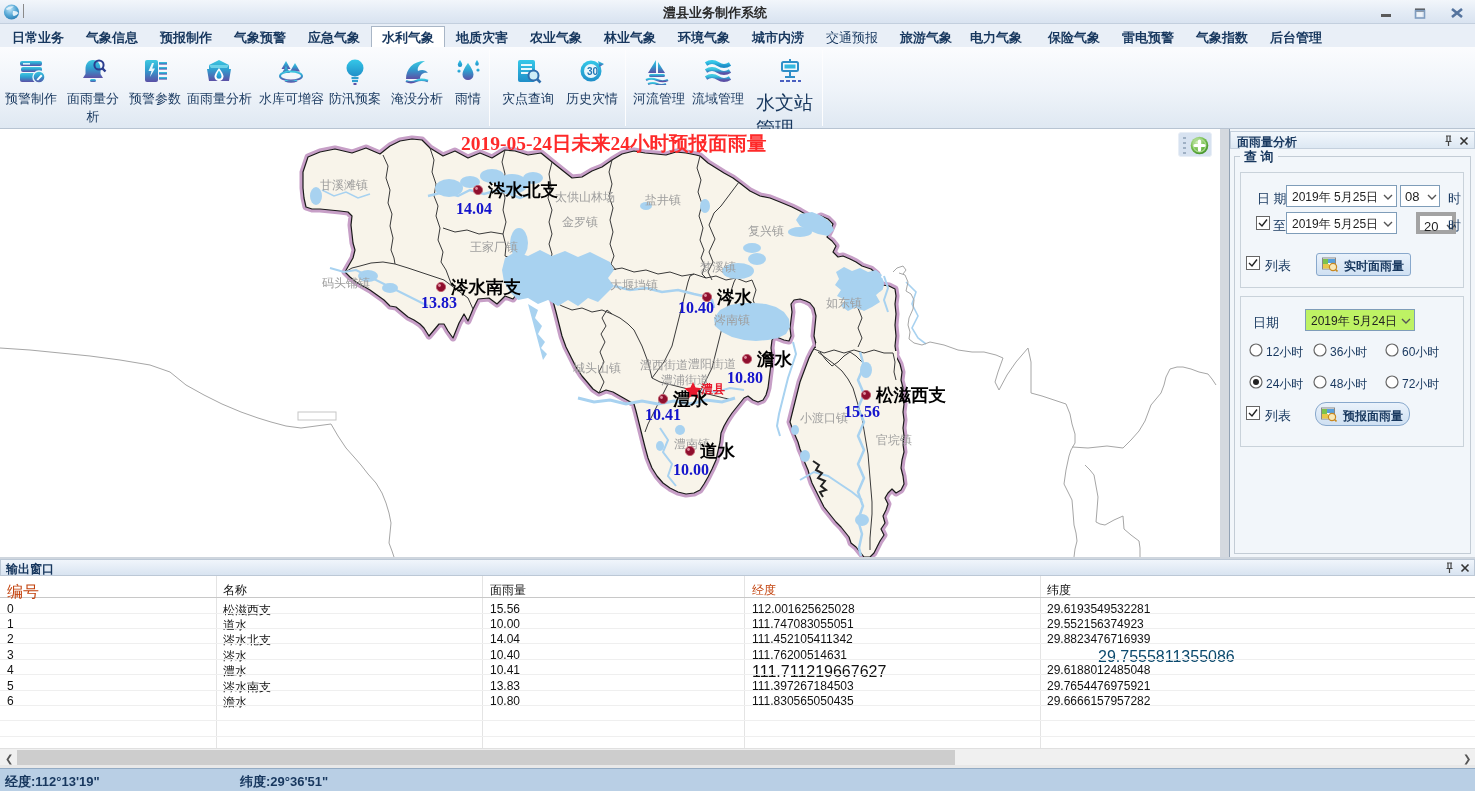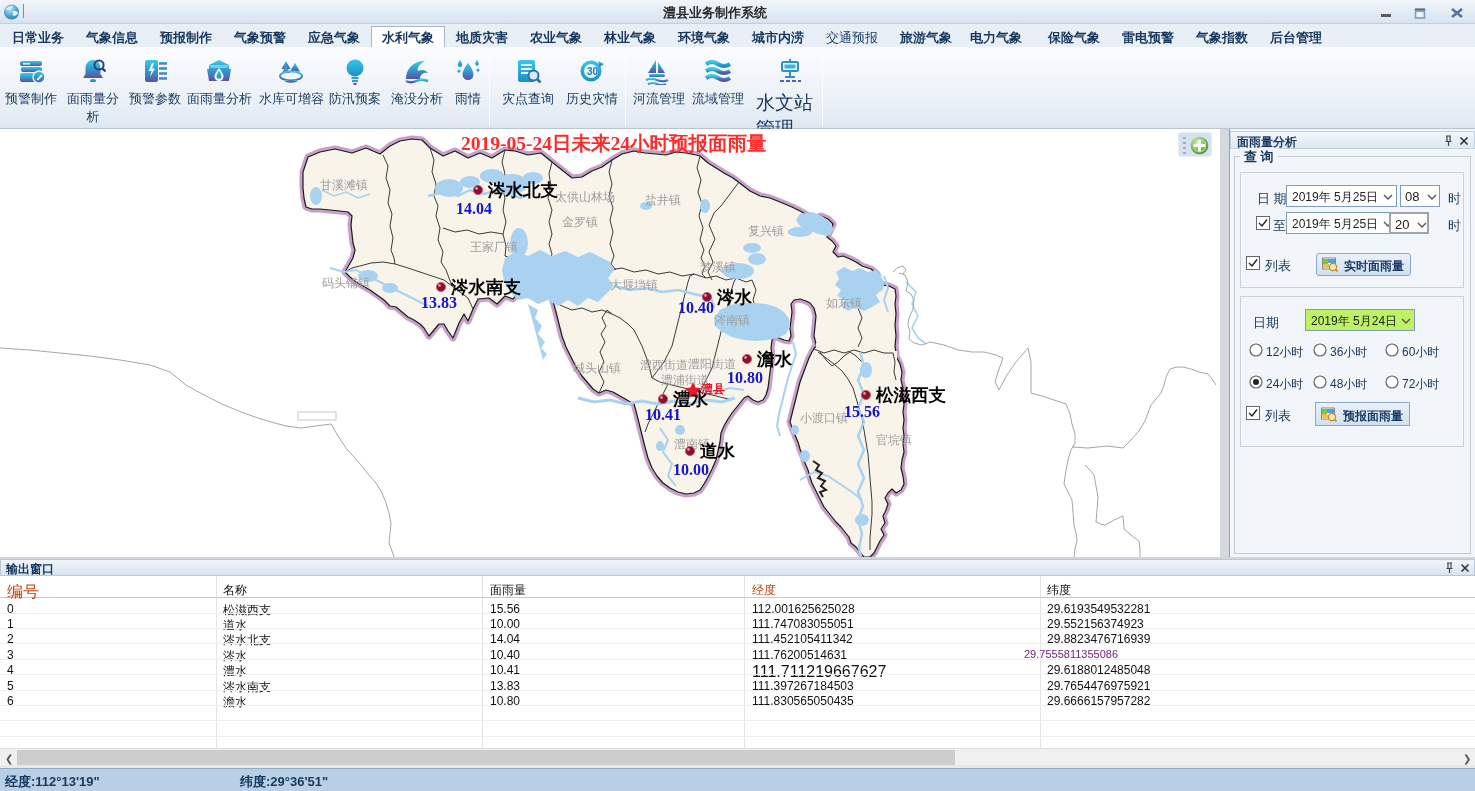--- a/index.html
+++ b/index.html
@@ -361,21 +361,21 @@
         <rect x="0.5" y="0.5" width="13" height="13" fill="#fff" stroke="#666" stroke-width="1"></rect>
         <path d="M3 7 L6 10 L11 3.5" stroke="#222" stroke-width="1.4" fill="none"></path>
       </svg>
   <div class="abs navy" style="left:32px;top:44px;font-size:13px">至</div>
   <div class="abs" style="left:45px;top:39px;width:111px;height:22px;background:#fff;border:1px solid #7f9db9">
     <div class="abs" style="left:5px;top:3px;font-size:12px;color:#222">2019年  5月25日</div>
     <svg class="abs" style="left:96px;top:8px" width="10" height="6" viewBox="0 0 10 6">
           <path d="M1 1 L5 5 L9 1" stroke="#555" stroke-width="1.4" fill="none"></path>
         </svg>
   </div>
-  <div class="abs" style="left:148px;top:39px;width:40px;height:22px;background:#fff;border:2px solid #a3a3a3">
+  <div class="abs" style="left:175px;top:39px;width:40px;height:22px;background:#fff;border:4px solid #a3a3a3">
     <div class="abs" style="left:4px;top:3px;font-size:13px;color:#222">20</div>
     <svg class="abs" style="left:26px;top:8px" width="10" height="6" viewBox="0 0 10 6">
           <path d="M1 1 L5 5 L9 1" stroke="#555" stroke-width="1.4" fill="none"></path>
         </svg>
   </div>
   <div class="abs navy" style="left:207px;top:44px;font-size:13px">时</div>
  </div>
 
  <svg class="abs" style="left:16px;top:127px" width="14" height="14" viewBox="0 0 14 14">
       <rect x="0.5" y="0.5" width="13" height="13" fill="#fff" stroke="#666" stroke-width="1"></rect>
@@ -429,21 +429,21 @@
 <svg class="abs" style="left:1385px;top:375px" width="14" height="14" viewBox="0 0 14 14">
     <circle cx="7" cy="7" r="6" fill="#fff" stroke="#666" stroke-width="1.2"></circle>
   </svg>
 <div class="abs navy" style="left:1402px;top:376px;font-size:12px">72小时</div>
 
  <svg class="abs" style="left:1246px;top:406px" width="14" height="14" viewBox="0 0 14 14">
     <rect x="0.5" y="0.5" width="13" height="13" fill="#fff" stroke="#666" stroke-width="1"></rect>
     <path d="M3 7 L6 10 L11 3.5" stroke="#222" stroke-width="1.4" fill="none"></path>
   </svg>
  <div class="abs navy" style="left:1265px;top:407px;font-size:13px">列表</div>
- <div class="abs" style="left:1315px;top:402px;width:95px;height:24px;background:linear-gradient(#eaf2fb,#cfe0f2);border:1px solid #88a8cc;border-radius:0">
+ <div class="abs" style="left:1315px;top:402px;width:95px;height:24px;background:linear-gradient(#eaf2fb,#cfe0f2);border:1px solid #88a8cc;border-radius:11px">
    <svg class="abs" style="left:5px;top:4px" width="16" height="16" viewBox="0 0 16 16">
       <rect x="0.5" y="1" width="13" height="11" fill="#fff" stroke="#888" stroke-width="1"></rect>
       <path d="M1 2 L6 2 L6 7 L1 7Z" fill="#7cc24e"></path>
       <path d="M6 2 L13 2 L13 6 L6 6Z" fill="#58a0dc"></path>
       <path d="M1 7 L7 7 L7 11.5 L1 11.5Z" fill="#e8c84a"></path>
       <circle cx="11" cy="10" r="3.6" fill="#f8e8b8" stroke="#c88820" stroke-width="1.2"></circle>
       <line x1="13.5" y1="12.5" x2="15.5" y2="14.5" stroke="#c88820" stroke-width="1.6"></line>
     </svg>
    <div class="abs navy" style="left:27px;top:5px;font-size:12px;font-weight:bold">预报面雨量</div>
  </div>
@@ -482,21 +482,21 @@
 <div class="abs" style="left:1047px;top:41px;font-size:12px;color:#111">29.552156374923</div>
 <div class="abs" style="left:7px;top:56px;font-size:12px;color:#111">2</div>
 <div class="abs" style="left:223px;top:56px;font-size:12px;color:#111">涔水北支</div>
 <div class="abs" style="left:490px;top:56px;font-size:12px;color:#111">14.04</div>
 <div class="abs" style="left:752px;top:56px;font-size:12px;color:#111">111.452105411342</div>
 <div class="abs" style="left:1047px;top:56px;font-size:12px;color:#111">29.8823476716939</div>
 <div class="abs" style="left:7px;top:72px;font-size:12px;color:#111">3</div>
 <div class="abs" style="left:223px;top:72px;font-size:12px;color:#111">涔水</div>
 <div class="abs" style="left:490px;top:72px;font-size:12px;color:#111">10.40</div>
 <div class="abs" style="left:752px;top:72px;font-size:12px;color:#111">111.76200514631</div>
-<div class="abs" style="left:1024px;top:72px;font-size:11px;color:#701a75">29.7555811355086</div>
+<div class="abs" style="left:1098px;top:72px;font-size:16px;color:#0c4a6e">29.7555811355086</div>
 <div class="abs" style="left:7px;top:87px;font-size:12px;color:#111">4</div>
 <div class="abs" style="left:223px;top:87px;font-size:12px;color:#111">澧水</div>
 <div class="abs" style="left:490px;top:87px;font-size:12px;color:#111">10.41</div>
 <div class="abs" style="left:752px;top:87px;font-size:16px;color:#111">111.711219667627</div>
 <div class="abs" style="left:1047px;top:87px;font-size:12px;color:#111">29.6188012485048</div>
 <div class="abs" style="left:7px;top:103px;font-size:12px;color:#111">5</div>
 <div class="abs" style="left:223px;top:103px;font-size:12px;color:#111">涔水南支</div>
 <div class="abs" style="left:490px;top:103px;font-size:12px;color:#111">13.83</div>
 <div class="abs" style="left:752px;top:103px;font-size:12px;color:#111">111.397267184503</div>
 <div class="abs" style="left:1047px;top:103px;font-size:12px;color:#111">29.7654476975921</div>

